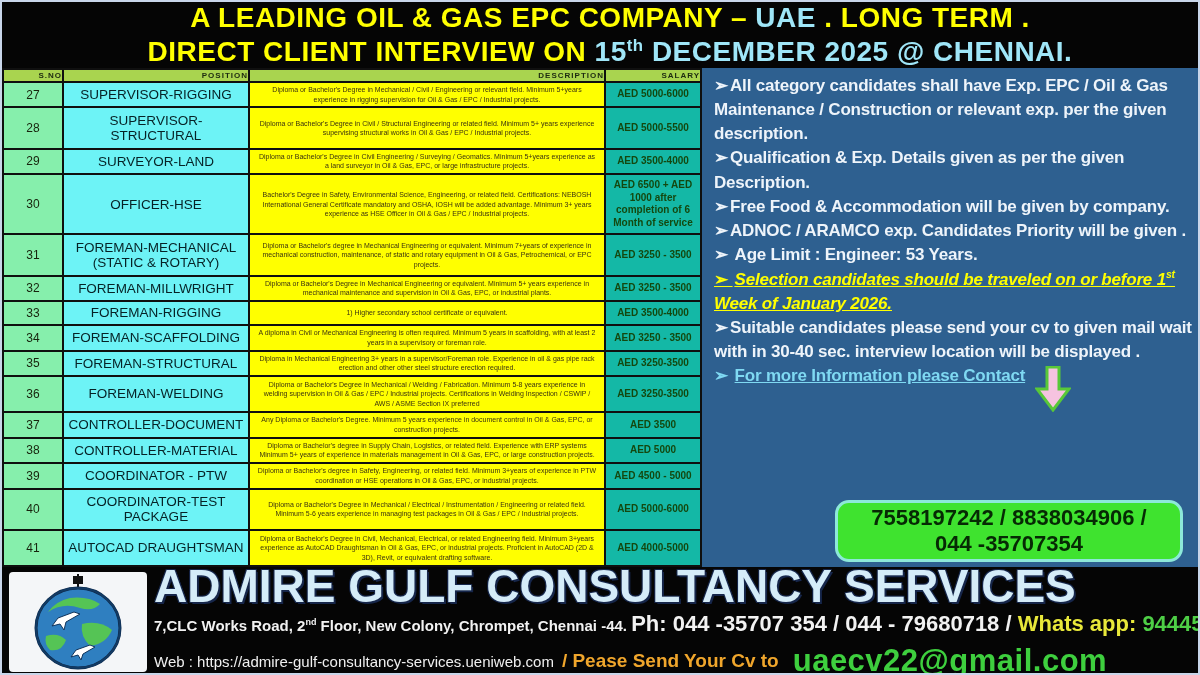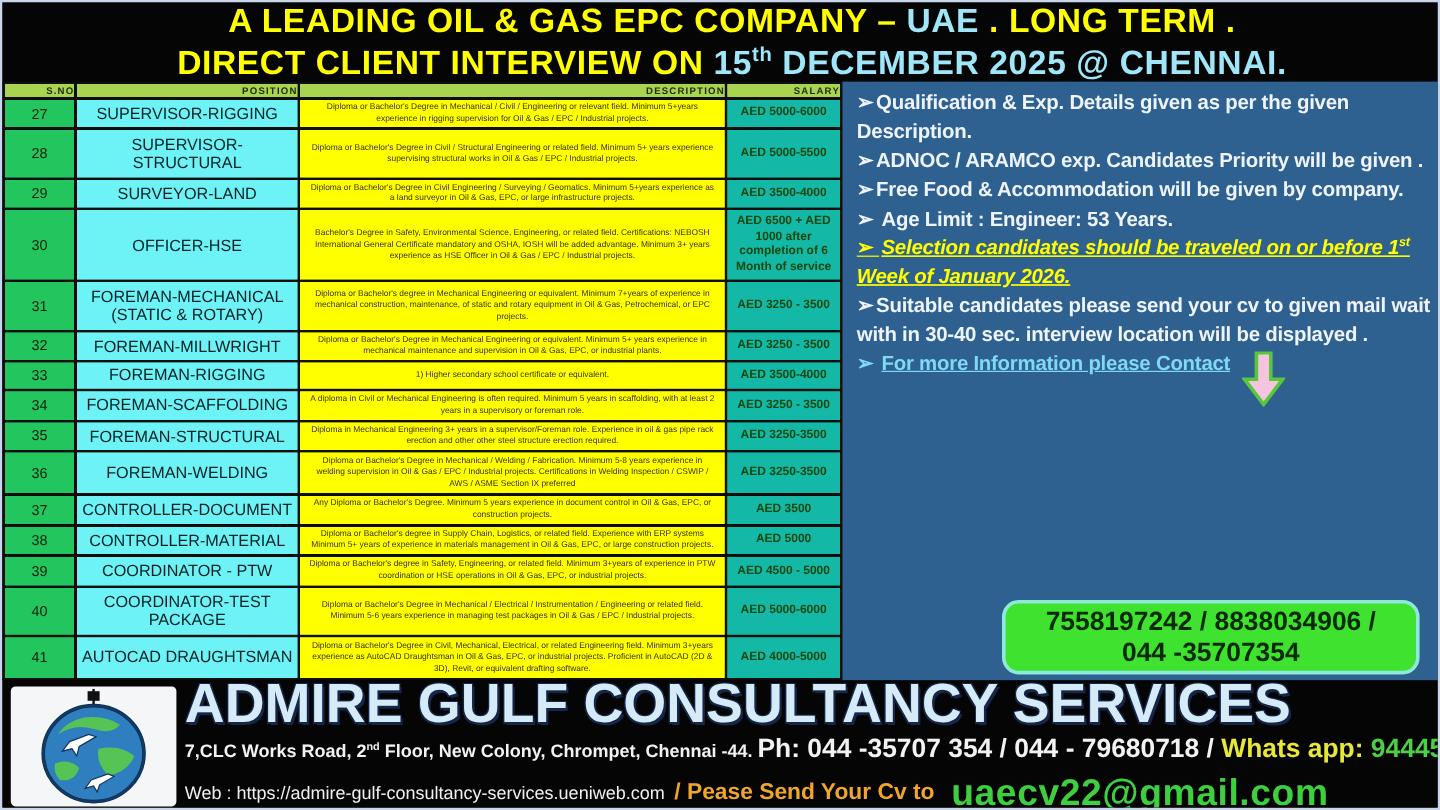--- a/index.html
+++ b/index.html
@@ -23,21 +23,21 @@
   table.positions {
     width:698px; height:499px; border-collapse:collapse; table-layout:fixed;
     border:2px solid #0a0a0a;
   }
   table.positions th, table.positions td { border:2px solid #0f0f0f; overflow:hidden; }
   col.c-sno { width:60px; } col.c-pos { width:186px; } col.c-desc { width:356px; } col.c-sal { width:96px; }
   thead th {
     background:#a9d44f; color:#1c2a10; font-size:8px; font-weight:bold;
     letter-spacing:1px; height:13px; padding:1px 0; text-align:right;
   }
-  td.sno  { background:#22c55e; text-align:center; font-size:12px; color:#17230c; padding:2px; }
+  td.sno  { background:#86efac; text-align:center; font-size:12px; color:#17230c; padding:2px; }
   td.pos  { background:#6df3f6; text-align:center; font-size:13.5px; color:#062226; padding:2px 3px; line-height:1.15; }
   td.desc { background:#ffff00; text-align:center; font-size:7px; color:#3a3210; padding:1px 7px; line-height:1.35; }
   td.sal  { background:#14b8a6; text-align:center; font-size:10px; font-weight:bold; color:#14480f; padding:1px 2px; line-height:1.25; }
   
   #info-panel {
     position:absolute; left:700px; top:66px; width:500px; height:499px;
     background:#2e6090; padding:6px 10px 0 12px;
   }
   .bullet { display:block; font-size:17px; font-weight:bold; line-height:1.42; letter-spacing:-0.2px; }
   .bullet .marker { margin-right:2px; }
@@ -192,23 +192,24 @@
             <td class="pos">AUTOCAD DRAUGHTSMAN</td>
             <td class="desc">Diploma or Bachelor's Degree in Civil, Mechanical, Electrical, or related Engineering field. Minimum 3+years experience as AutoCAD Draughtsman in Oil &amp; Gas, EPC, or industrial projects. Proficient in AutoCAD (2D &amp; 3D), Revit, or equivalent drafting software.</td>
             <td class="sal">AED 4000-5000</td>
           </tr>
         </tbody>
     </table>
   </div>
 
   <div id="info-panel">
     <div>
+        <div class="bullet white"><span class="marker">➢</span><span class="seg-text"><span>All category candidates shall have Exp. EPC / Oil &amp; Gas Maintenance / Construction  or relevant exp. per the given description.</span></span></div>
         <div class="bullet white"><span class="marker">➢</span><span class="seg-text"><span>Qualification &amp; Exp. Details given as per the given Description.</span></span></div>
+        <div class="bullet white"><span class="marker">➢</span><span class="seg-text"><span>Free Food &amp; Accommodation will be given by company.</span></span></div>
         <div class="bullet white"><span class="marker">➢</span><span class="seg-text"><span>ADNOC / ARAMCO exp. Candidates Priority will be given .</span></span></div>
-        <div class="bullet white"><span class="marker">➢</span><span class="seg-text"><span>Free Food &amp; Accommodation will be given by company.</span></span></div>
         <div class="bullet white"><span class="marker">➢ </span><span class="seg-text"><span>Age Limit : Engineer: 53 Years.</span></span></div>
         <div class="bullet yellow"><span class="marker">➢ </span><span class="seg-text"><span>Selection candidates should be traveled on or before 1</span><sup>st</sup><span> Week of January 2026.</span></span></div>
         <div class="bullet white"><span class="marker">➢</span><span class="seg-text"><span>Suitable candidates please send your cv to given mail wait with in 30-40 sec. interview location will be displayed .</span></span></div>
         <div class="bullet cyan"><span class="marker">➢ </span><span class="seg-text"><span>For more Information please Contact</span></span><span class="arrow-wrap"><svg width="36" height="46" viewBox="0 0 36 46">
               <path d="M12 1 h12 v22 h10 L18 44 L2 23 h10 Z" fill="#f6c3e0" stroke="#58c838" stroke-width="3"></path>
             </svg></span></div>
       </div>
     <div id="contact-box">
       <div>7558197242 / 8838034906 /</div>
       <div>044 -35707354</div>

